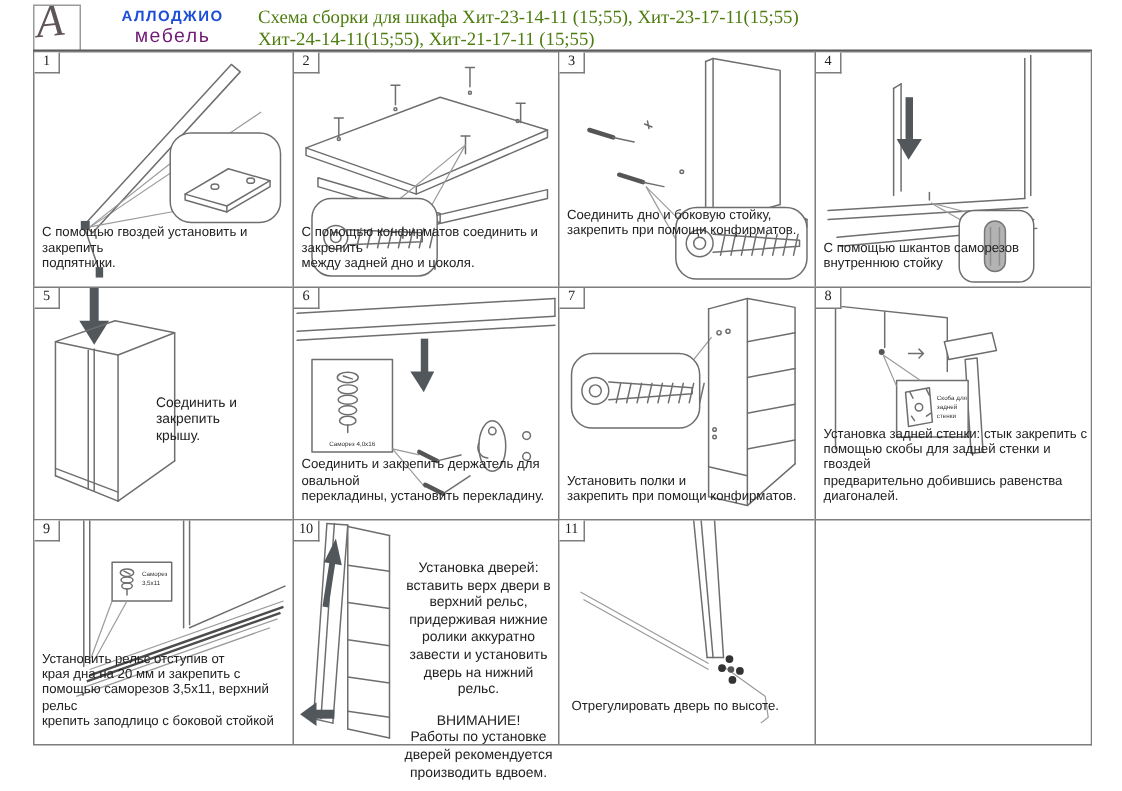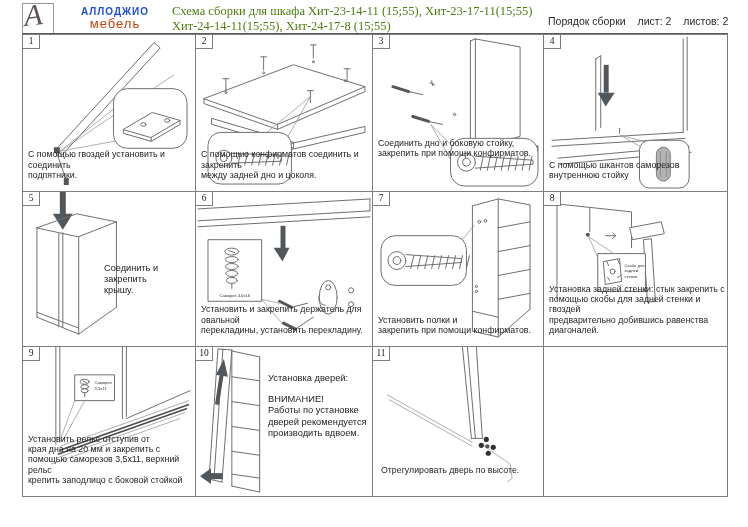--- a/index.html
+++ b/index.html
@@ -4,41 +4,41 @@
 <style>
   html,body{margin:0;padding:0;background:#fff;}
   .page{position:relative;width:748px;height:527px;background:#fff;overflow:hidden;
         font-family:"Liberation Sans",sans-serif;color:#333;}
   
   .logo-box{position:absolute;left:22px;top:3px;width:30px;height:31px;border:1px solid #9a9a9a;}
   .logo-mark{position:absolute;left:1px;top:-4px;font-family:"Liberation Serif",serif;font-style:italic;
              font-size:30px;color:#5f5558;transform:rotate(-6deg);line-height:1;}
   .brand{position:absolute;left:60px;top:6px;width:110px;text-align:center;}
   .brand-name{font-size:10px;font-weight:bold;letter-spacing:1px;color:#1d4ed8;}
-  .brand-sub{font-size:13px;color:#c2410c;margin-top:-1px;letter-spacing:1px;text-align:center;}
+  .brand-sub{font-size:13px;color:#701a75;margin-top:-1px;letter-spacing:1px;text-align:center;}
   .title{position:absolute;left:172px;top:4px;width:372px;font-family:"Liberation Serif",serif;
          font-size:12.5px;line-height:1.18;color:#4d7c0f;}
   .order{position:absolute;left:548px;top:15px;font-size:10.5px;color:#2a2a2a;white-space:nowrap;}
   .order span{margin-right:9px;}
   .hr{position:absolute;left:22px;top:33px;width:706px;border-top:1px solid #5a5a5a;}
   
   .grid{position:absolute;left:22px;top:34px;display:grid;
         grid-template-columns:173px 177px 171px 184px;
         grid-template-rows:157px 155px 150px;
         border-right:1px solid #7d7d7d;border-bottom:1px solid #7d7d7d;}
   .cell{position:relative;border-left:1px solid #7d7d7d;border-top:1px solid #7d7d7d;background:#fff;}
   .num{position:absolute;left:0;top:0;width:16px;height:13px;border-right:1px solid #7d7d7d;
        border-bottom:1px solid #7d7d7d;background:#fff;z-index:3;text-align:center;
        font-family:"Liberation Serif",serif;font-size:9.5px;line-height:13px;color:#222;}
   .diagram{position:absolute;left:0;top:0;width:100%;height:100%;z-index:1;}
   .cap{position:absolute;z-index:2;font-size:8.8px;line-height:1.17;color:#222;white-space:pre-line;margin-top:12px;}
   .cap.b{left:5px;bottom:2px;}
   .capmid{position:absolute;z-index:2;font-size:9.2px;line-height:1.2;color:#222;white-space:pre-line;}
   .doors-text{position:absolute;left:72px;top:26px;width:102px;z-index:2;font-size:9.3px;
-              line-height:1.25;color:#222;}
+              line-height:1.25;color:#222;text-align:center;}
   .doors-text .blk{white-space:pre-line;}
   .doors-text .warn-t{margin-top:9px;}
   
   .ln{stroke:#6e6e6e;fill:none;stroke-width:1;stroke-linejoin:round;stroke-linecap:round;}
   .lnf{stroke:#6e6e6e;fill:#fff;stroke-width:1;stroke-linejoin:round;}
   .lt{stroke:#9a9a9a;fill:none;stroke-width:0.8;}
   .dk{fill:#52575c;stroke:none;}
   .dk2{stroke:#555;stroke-width:3;stroke-linecap:round;fill:none;}
   .rail{stroke:#4c4c4c;stroke-width:1.6;fill:none;}
   .tlabel{font-family:"Liberation Sans",sans-serif;font-size:4.2px;fill:#333;}
@@ -50,26 +50,21 @@
 
   <div class="logo-box">
     <div class="logo-mark">А</div>
   </div>
   <div class="brand">
     <div class="brand-name">АЛЛОДЖИО</div>
     <div class="brand-sub">мебель</div>
   </div>
   <div class="title">
     <div>Схема сборки для шкафа Хит-23-14-11 (15;55), Хит-23-17-11(15;55)</div>
-    <div>Хит-24-14-11(15;55), Хит-24-17-8 (15;55)</div>
-  </div>
-  <div class="order">
-    <span>Порядок сборки</span>
-    <span>лист: 2</span>
-    <span>листов: 2</span>
+    <div>Хит-24-14-11(15;55), Хит-21-17-11 (15;55)</div>
   </div>
   <div class="hr"></div>
 
   <div class="grid">
 
     <section class="cell">
       <div class="num">1</div>
       <svg class="diagram" viewBox="0 0 173 157">
         <line class="lt" x1="36" y1="118" x2="152" y2="40"></line>
         <polygon class="ln" points="132,8 138,13 39,121 33,116"></polygon>
@@ -80,21 +75,21 @@
         <line class="lt" x1="37" y1="117" x2="97" y2="106"></line>
         <rect class="lnf" x="91" y="54" width="74" height="60" rx="14"></rect>
         <g>
           <polygon class="ln" points="101,95 130,78 158,86 129,103"></polygon>
           <polyline class="ln" points="101,95 101,99 129,107 129,103"></polyline>
           <polyline class="ln" points="129,107 158,90 158,86"></polyline>
           <ellipse class="ln" cx="121" cy="90" rx="2.6" ry="1.8"></ellipse>
           <ellipse class="ln" cx="145" cy="86" rx="2.6" ry="1.8"></ellipse>
         </g>
       </svg>
-      <p class="cap b" style="width:168px">С помощью гвоздей установить и соединить
+      <p class="cap b" style="width:168px">С помощью гвоздей установить и закрепить
 подпятники.</p>
     </section>
 
     <section class="cell">
       <div class="num">2</div>
       <svg class="diagram" viewBox="0 0 177 157">
         <path class="ln" d="M27 44 h6 M30 44 v13 M65 22 h6 M68 22 v13 M115 10 h6 M118 10 v13 M149 34 h6 M152 34 v13 M112 56 h6 M115 56 v12"></path>
         <polygon class="ln" points="8,64 98,30 170,52 82,90"></polygon>
         <polyline class="ln" points="8,64 8,69 82,95 82,90"></polyline>
         <polyline class="ln" points="82,95 170,57 170,52"></polyline>
@@ -232,21 +227,21 @@
           <line class="ln" x1="100" y1="138" x2="118" y2="126"></line>
         </g>
         <g>
           <ellipse class="ln" cx="133" cy="106" rx="9" ry="17"></ellipse>
           <circle class="ln" cx="133" cy="96" r="2.5"></circle>
           <path class="ln" d="M124 104 a 7 7 0 0 0 6 10"></path>
           <circle class="ln" cx="156" cy="99" r="2.6"></circle>
           <circle class="ln" cx="156" cy="113" r="2.6"></circle>
         </g>
       </svg>
-      <p class="cap b" style="width:172px">Установить и закрепить держатель для овальной
+      <p class="cap b" style="width:172px">Соединить и закрепить держатель для овальной
 перекладины, установить перекладину.</p>
     </section>
 
     <section class="cell">
       <div class="num">7</div>
       <svg class="diagram" viewBox="0 0 171 155">
         <line class="lt" x1="90" y1="48" x2="102" y2="33"></line>
         <rect class="lnf" x="8" y="44" width="86" height="50" rx="14"></rect>
         <g>
           <circle class="ln" cx="24" cy="69" r="9"></circle>
@@ -359,20 +354,26 @@
           <line x1="21" y1="58" x2="26" y2="26" stroke="#52575c" stroke-width="4"></line>
           <polygon class="dk" points="20,28 32,30 28,12"></polygon>
         </g>
         <g>
           <rect class="dk" x="14" y="127" width="13" height="6"></rect>
           <polygon class="dk" points="15,122 15,138 4,130"></polygon>
         </g>
       </svg>
       <div class="doors-text">
         <div>Установка дверей:</div>
+        <div class="blk">вставить верх двери в
+верхний рельс,
+придерживая нижние
+ролики аккуратно
+завести и установить
+дверь на нижний рельс.</div>
         <div class="warn-t">ВНИМАНИЕ!</div>
         <div class="blk">Работы по установке
 дверей рекомендуется
 производить вдвоем.</div>
       </div>
     </section>
 
     <section class="cell">
       <div class="num">11</div>
       <svg class="diagram" viewBox="0 0 171 150">

